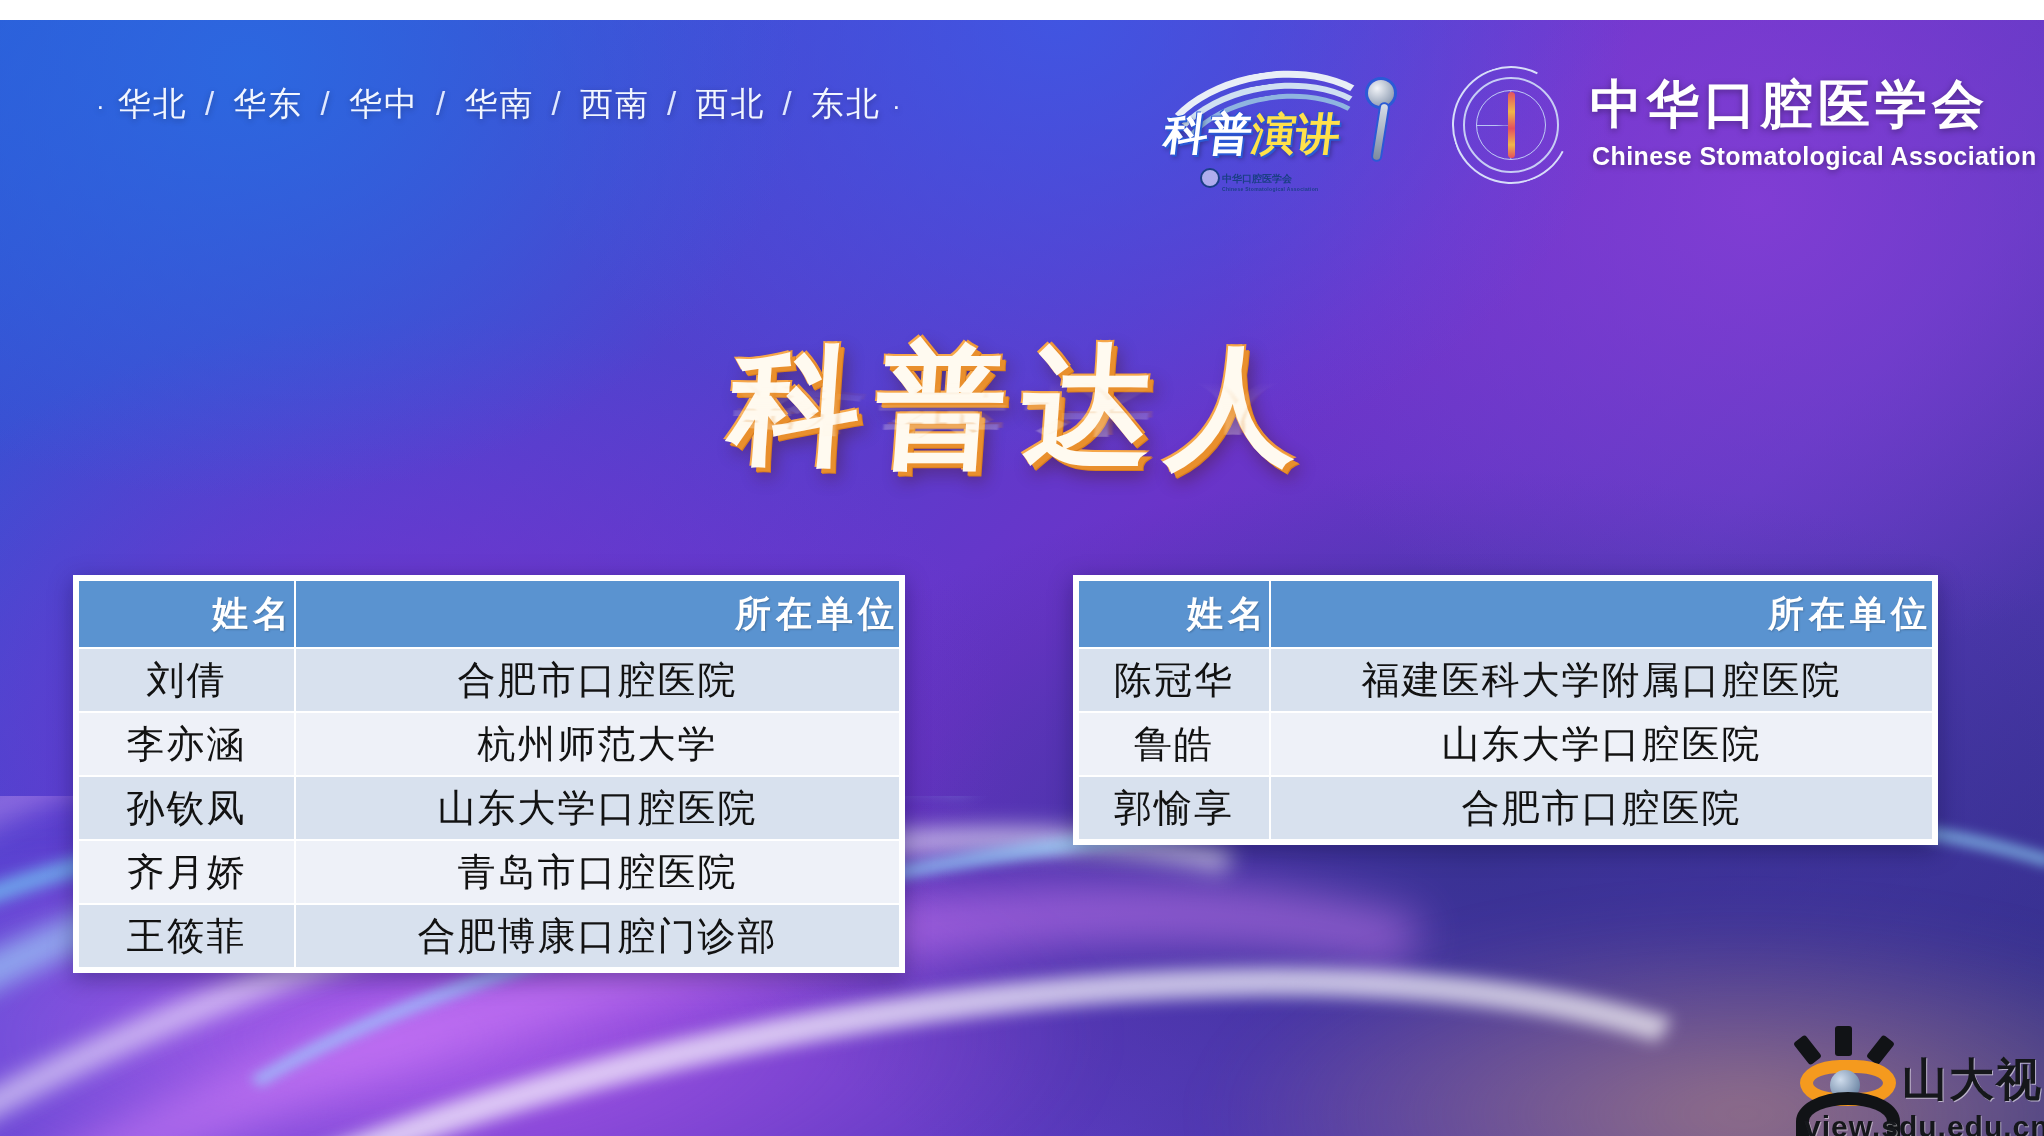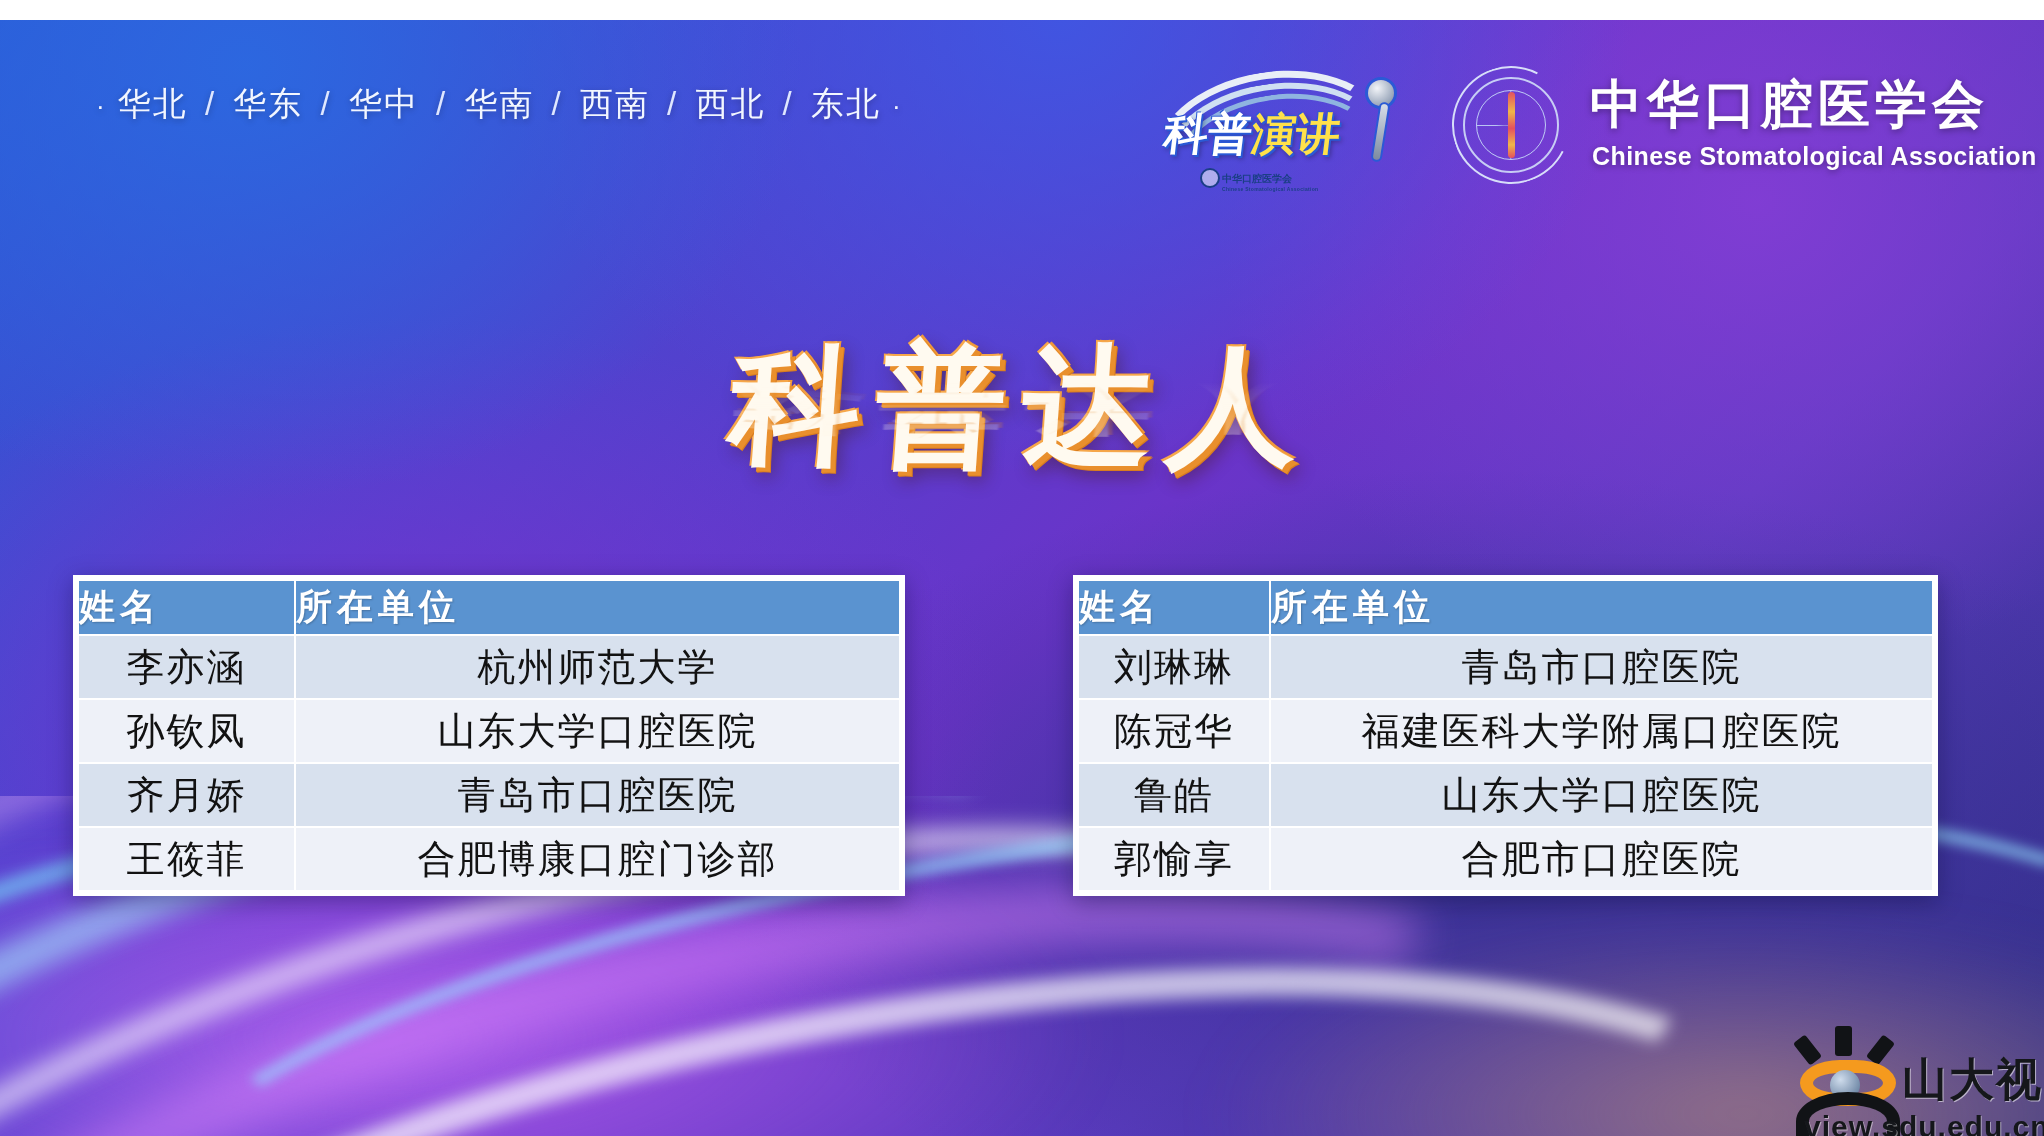--- a/index.html
+++ b/index.html
@@ -160,21 +160,21 @@
     background:#ffffff;
     padding:4px;
     box-shadow:0 6px 22px rgba(10,10,50,.35);
   }
   #table-left  { left:73px;   width:832px; }
   #table-right { left:1073px; width:865px; }
   .tbl table { width:100%; border-collapse:separate; border-spacing:2px; }
   .tbl th {
     background:#5a93d0; color:#ffffff;
     font-size:36px; font-weight:bold; letter-spacing:5px;
-    height:53px; text-align:left;
+    height:66px; text-align:right;
     text-shadow:1px 1px 2px rgba(0,0,0,.22);
   }
   .tbl td {
     font-size:38px; color:#121212; text-align:center;
     height:62px; letter-spacing:2px; white-space:nowrap;
   }
   .tbl tbody tr:nth-child(odd) td  { background:#d8e1ee; }
   .tbl tbody tr:nth-child(even) td { background:#eef1f8; }
   .col-name { width:215px; }
   #table-right .col-name { width:190px; }
@@ -274,20 +274,24 @@
   <div class="tbl" id="table-left">
     <table>
       <thead>
         <tr>
           <th class="col-name">姓名</th>
           <th>所在单位</th>
         </tr>
       </thead>
       <tbody>
         <tr>
+          <td>刘倩</td>
+          <td>合肥市口腔医院</td>
+        </tr>
+        <tr>
           <td>李亦涵</td>
           <td>杭州师范大学</td>
         </tr>
         <tr>
           <td>孙钦凤</td>
           <td>山东大学口腔医院</td>
         </tr>
         <tr>
           <td>齐月娇</td>
           <td>青岛市口腔医院</td>
@@ -302,24 +306,20 @@
 
   <div class="tbl" id="table-right">
     <table>
       <thead>
         <tr>
           <th class="col-name">姓名</th>
           <th>所在单位</th>
         </tr>
       </thead>
       <tbody>
-        <tr>
-          <td>刘琳琳</td>
-          <td>青岛市口腔医院</td>
-        </tr>
         <tr>
           <td>陈冠华</td>
           <td>福建医科大学附属口腔医院</td>
         </tr>
         <tr>
           <td>鲁皓</td>
           <td>山东大学口腔医院</td>
         </tr>
         <tr>
           <td>郭愉享</td>

